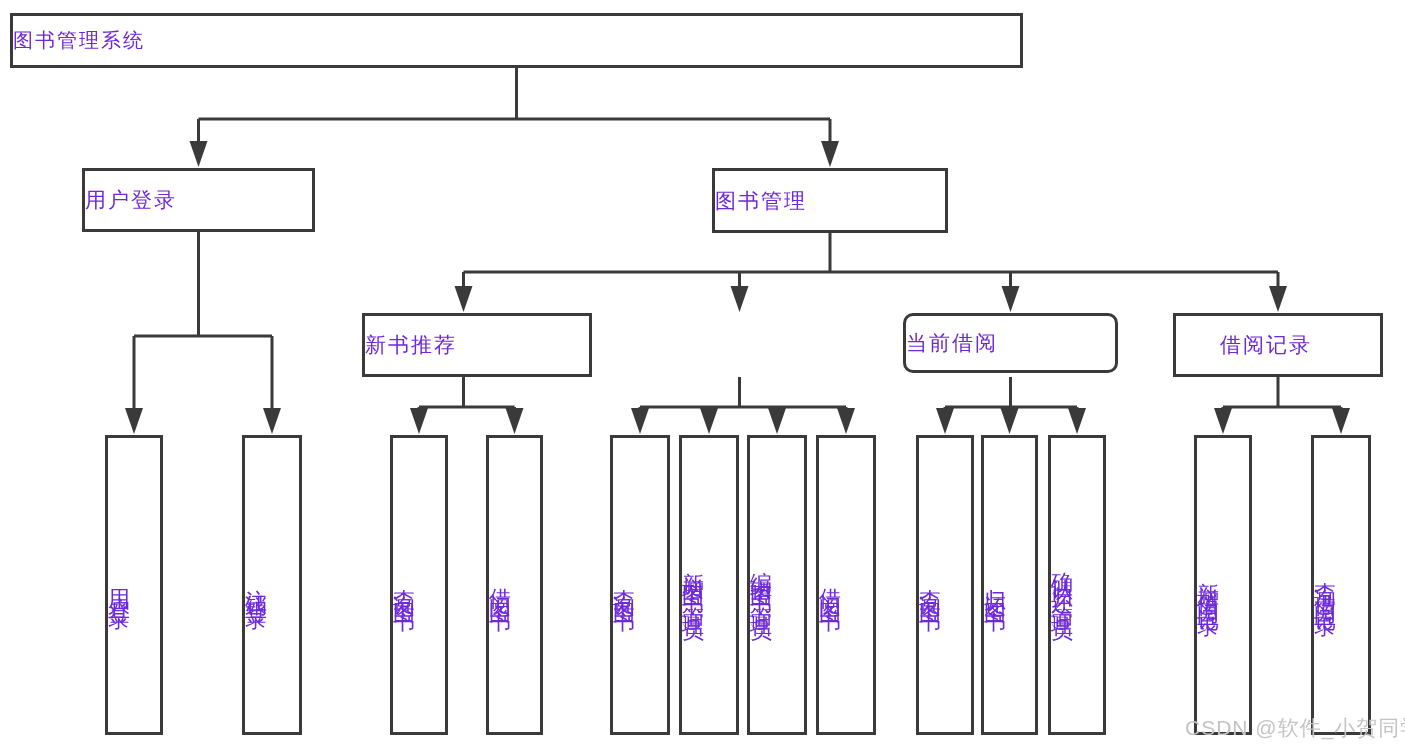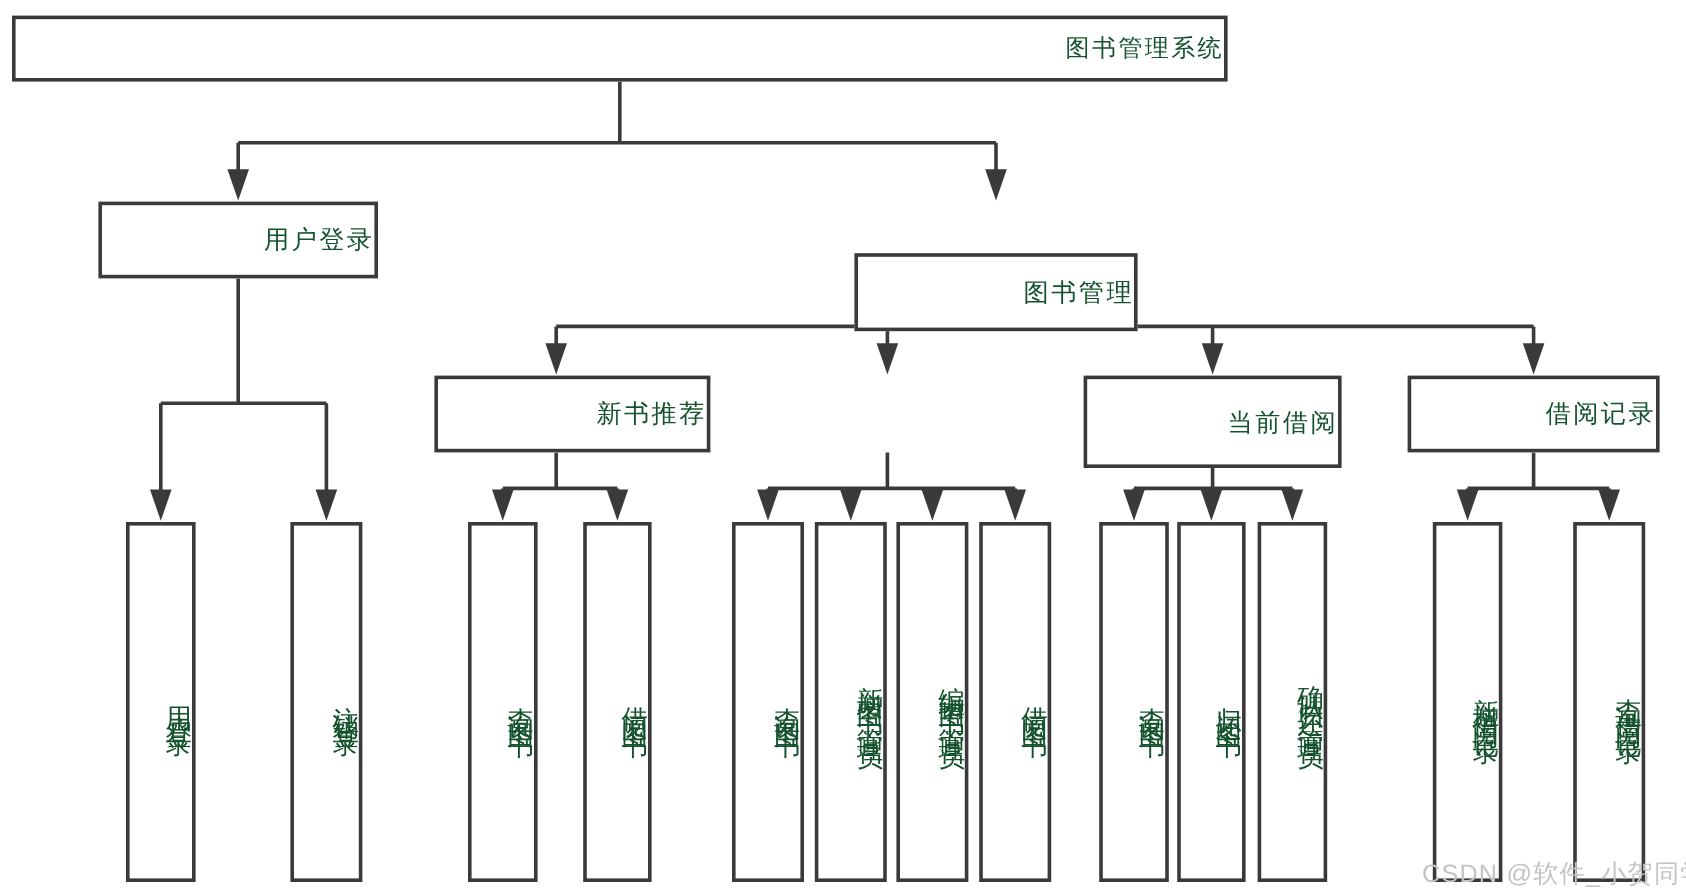--- a/index.html
+++ b/index.html
@@ -3,37 +3,37 @@
 <meta charset="utf-8">
 <style>
   html,body{margin:0;padding:0;background:#ffffff;}
   body{font-family:"Liberation Sans","DejaVu Sans",sans-serif;}
   .canvas{
     position:relative;width:1405px;height:747px;background:#ffffff;overflow:hidden;
   }
   .wires{position:absolute;left:0;top:0;z-index:1;}
   .node{
     position:absolute;box-sizing:border-box;background:#ffffff;
-    border:3px solid #3a3a3a;display:flex;align-items:center;justify-content:flex-end;
-    color:#14532d;z-index:2;
+    border:3px solid #3a3a3a;display:flex;align-items:center;justify-content:flex-start;
+    color:#6d28d9;z-index:2;
   }
   .hbox{font-size:21px;letter-spacing:2px;}
   .root{font-size:20px;}
   .vbox span{
     writing-mode:vertical-rl;text-orientation:mixed;
     font-size:22px;letter-spacing:7px;line-height:1.0;
     white-space:nowrap;
   }
   
   #n-root       {left:10px;  top:13px;  width:1013px; height:55px;}
   #n-login      {left:82px;  top:168px; width:233px;  height:64px;}
-  #n-mgmt       {left:712px; top:168px; width:236px;  height:65px;margin-top:43px;}
+  #n-mgmt       {left:712px; top:168px; width:236px;  height:65px;}
   #n-newbook    {left:362px; top:313px; width:230px;  height:64px;}
   #n-borrow     {left:632px; top:313px; width:215px;  height:64px;}
-  #n-current    {left:903px; top:313px; width:215px;  height:77px;}
+  #n-current    {left:903px; top:313px; width:215px;  height:60px;border-radius:10px;}
   #n-records    {left:1173px;top:313px; width:210px;  height:64px;padding-left:44px;}
   .leaf{top:435px;height:300px;}
   #l-a1{left:105px; width:58px;}
   #l-a2{left:242px; width:60px;}
   #l-b1{left:390px; width:58px;}
   #l-b2{left:486px; width:57px;}
   #l-c1{left:610px; width:60px;}
   #l-c2{left:679px; width:60px;}
   #l-c3{left:747px; width:60px;}
   #l-c4{left:816px; width:60px;}

